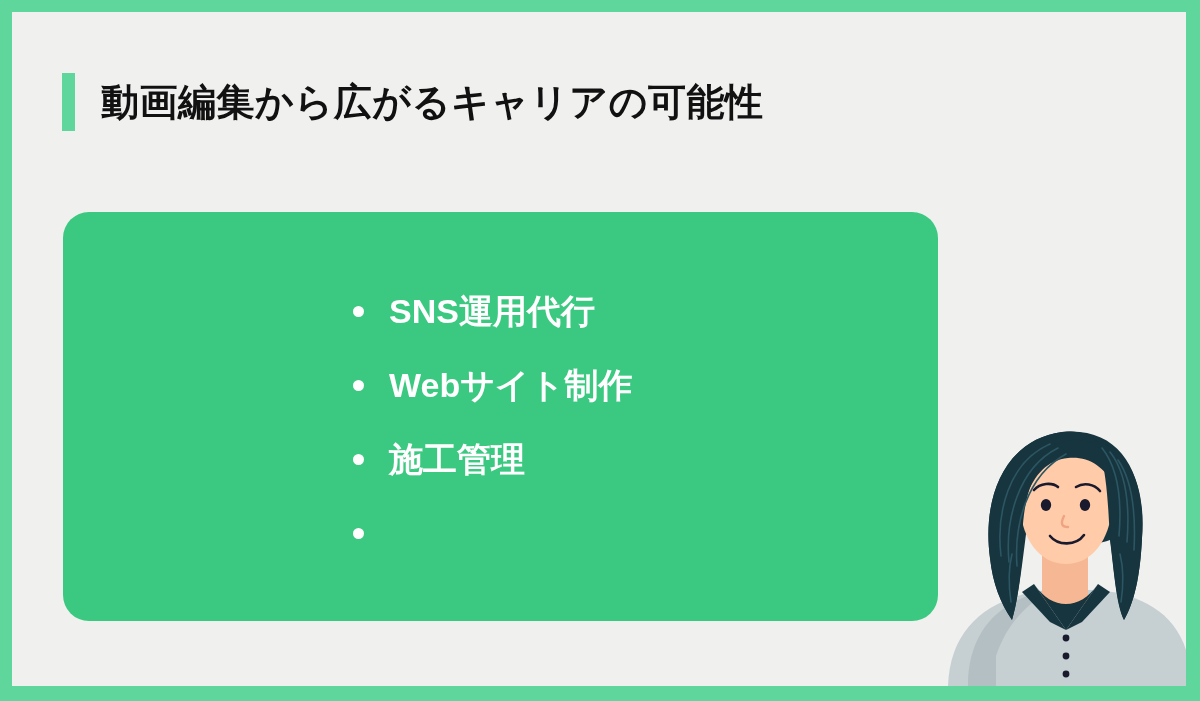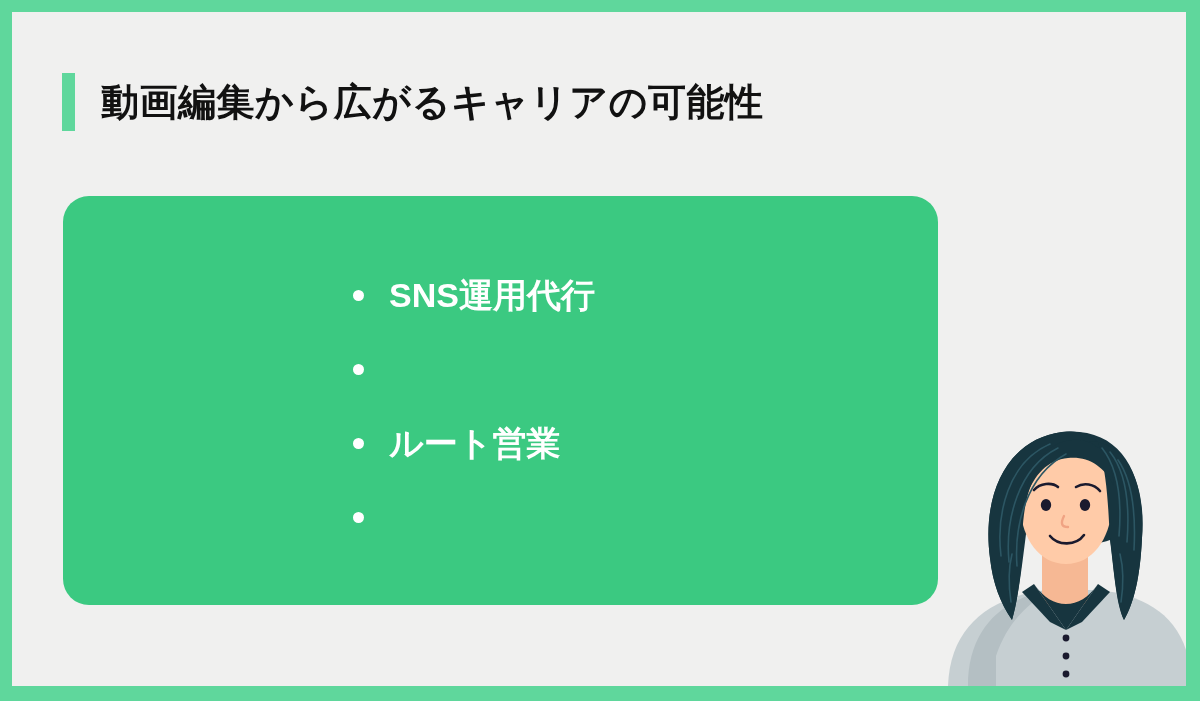--- a/index.html
+++ b/index.html
@@ -51,21 +51,21 @@
     color: #111111;
     letter-spacing: 0.5px;
     white-space: nowrap;
     line-height: 1;
   }
 
   
   .card {
     position: absolute;
     left: 51px;
-    top: 184px;
+    top: 200px;
     width: 875px;
     height: 409px;
     background: #3BC981;
     border-radius: 26px;
   }
 
   .bullet-list {
     position: absolute;
     left: 290px;
     top: 62px;
@@ -120,24 +120,25 @@
     </div>
 
     <div class="card">
       <ul class="bullet-list">
         <li class="bullet-item">
           <span class="bullet-dot"></span>
           <span class="bullet-label">SNS運用代行</span>
         </li>
         <li class="bullet-item">
           <span class="bullet-dot"></span>
-        </li>
-        <li class="bullet-item">
-          <span class="bullet-dot"></span>
-          <span class="bullet-label">ルート営業</span>
+          <span class="bullet-label">Webサイト制作</span>
+        </li>
+        <li class="bullet-item">
+          <span class="bullet-dot"></span>
+          <span class="bullet-label">施工管理</span>
         </li>
         <li class="bullet-item">
           <span class="bullet-dot"></span>
         </li>
       </ul>
     </div>
 
     <div class="illustration">
       <svg viewBox="0 0 250 280" xmlns="http://www.w3.org/2000/svg">
         <defs>

